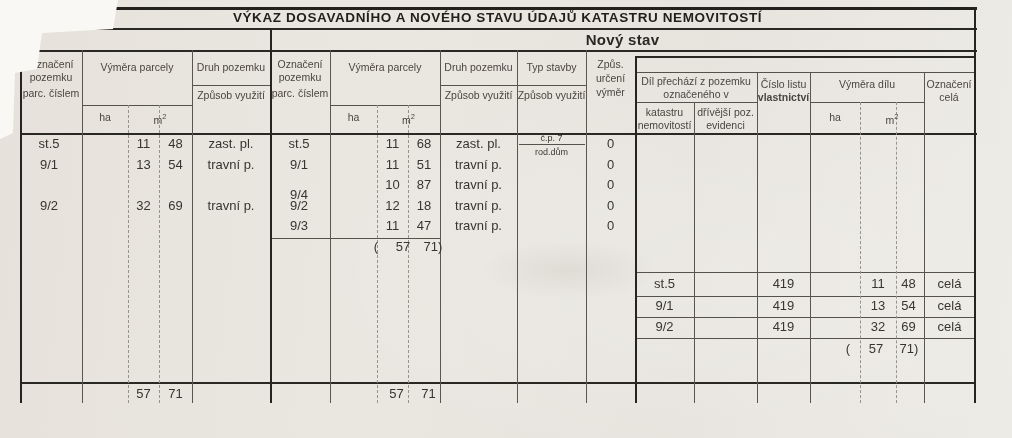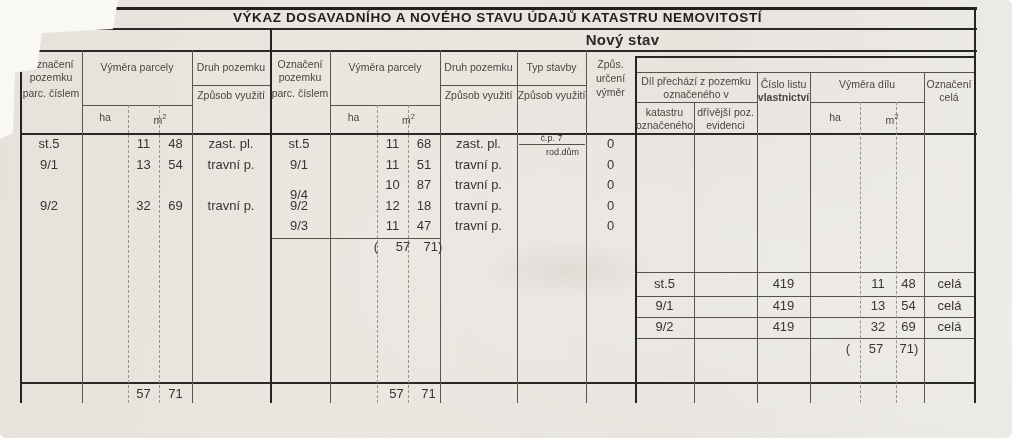--- a/index.html
+++ b/index.html
@@ -5,21 +5,20 @@
   html,body{margin:0;padding:0;}
   body{
     width:1012px;height:438px;overflow:hidden;
     font-family:"Liberation Sans", sans-serif;
   }
   .paper{
     position:relative;width:1012px;height:438px;
     background:
       radial-gradient(ellipse 600px 300px at 72% 62%, rgba(255,255,255,0.18), rgba(255,255,255,0) 70%),
       linear-gradient(96deg,#e6e2db 0%, #eae7e1 38%, #e7e4de 68%, #edebe6 100%);
-    border-radius: 6px;
   }
   
   .h{position:absolute;background:#55524b;height:1px;}
   .h2{position:absolute;background:#2a2823;height:2px;}
   .h3{position:absolute;background:#23211d;height:3px;}
   .v{position:absolute;background:#5a564f;width:1px;}
   .v2{position:absolute;background:#26241f;width:2px;}
   .vd{position:absolute;width:0;border-left:1px dashed #97938a;}
   
   .lbl{position:absolute;font-size:10.5px;line-height:12px;color:#4a463f;text-align:center;white-space:nowrap;}
@@ -106,21 +105,21 @@
   <div class="lbl" style="left:440px;top:89px;width:77px;">Způsob využití</div>
   <div class="lbl" style="left:517px;top:61px;width:69px;">Typ stavby</div>
   <div class="lbl" style="left:517px;top:89px;width:69px;">Způsob využití</div>
   <div class="lbl" style="left:586px;top:58px;width:49px;">Způs.</div>
   <div class="lbl" style="left:586px;top:72px;width:49px;">určení</div>
   <div class="lbl" style="left:586px;top:86px;width:49px;">výměr</div>
 
   <div class="lbl" style="left:635px;top:75px;width:122px;">Díl přechází z pozemku</div>
   <div class="lbl" style="left:635px;top:88px;width:122px;">označeného v</div>
   <div class="lbl" style="left:635px;top:106px;width:59px;">katastru</div>
-  <div class="lbl" style="left:635px;top:119px;width:59px;">označeného</div>
+  <div class="lbl" style="left:635px;top:119px;width:59px;">nemovitostí</div>
   <div class="lbl" style="left:694px;top:106px;width:63px;">dřívější poz.</div>
   <div class="lbl" style="left:694px;top:119px;width:63px;">evidenci</div>
   <div class="lbl" style="left:757px;top:78px;width:53px;">Číslo listu</div>
   <div class="lbl" style="left:757px;top:91px;width:53px;font-weight:bold;">vlastnictví</div>
   <div class="lbl" style="left:810px;top:78px;width:114px;">Výměra dílu</div>
   <div class="lbl" style="left:810px;top:111px;width:50px;">ha</div>
   <div class="lbl" style="left:860px;top:111px;width:64px;"><span>m</span><sup class="u">2</sup></div>
   <div class="lbl" style="left:924px;top:78px;width:50px;">Označení</div>
   <div class="lbl" style="left:924px;top:91px;width:50px;">celá</div>
 
@@ -140,21 +139,21 @@
   <div class="cell" style="left:192px;top:198px;width:78px;">travní p.</div>
 
   <div class="cell" style="left:128px;top:386px;width:31px;">57</div>
   <div class="cell" style="left:159px;top:386px;width:33px;">71</div>
 
   <div class="cell" style="left:270px;top:136px;width:58px;">st.5</div>
   <div class="cell" style="left:377px;top:136px;width:31px;">11</div>
   <div class="cell" style="left:408px;top:136px;width:32px;">68</div>
   <div class="cell" style="left:440px;top:136px;width:77px;">zast. pl.</div>
   <div class="frac" style="left:517px;top:133px;width:69px;">č.p. 7</div>
-  <div class="frac" style="left:517px;top:147px;width:69px;padding-left:11px;">rod.dům</div>
+  <div class="frac" style="left:517px;top:147px;width:69px;">rod.dům</div>
   <div class="cell" style="left:586px;top:136px;width:49px;">0</div>
 
   <div class="cell" style="left:270px;top:157px;width:58px;">9/1</div>
   <div class="cell" style="left:377px;top:157px;width:31px;">11</div>
   <div class="cell" style="left:408px;top:157px;width:32px;">51</div>
   <div class="cell" style="left:440px;top:157px;width:77px;">travní p.</div>
   <div class="cell" style="left:586px;top:157px;width:49px;">0</div>
 
   <div class="cell" style="left:270px;top:187px;width:58px;">9/4</div>
   <div class="cell" style="left:377px;top:177px;width:31px;">10</div>

